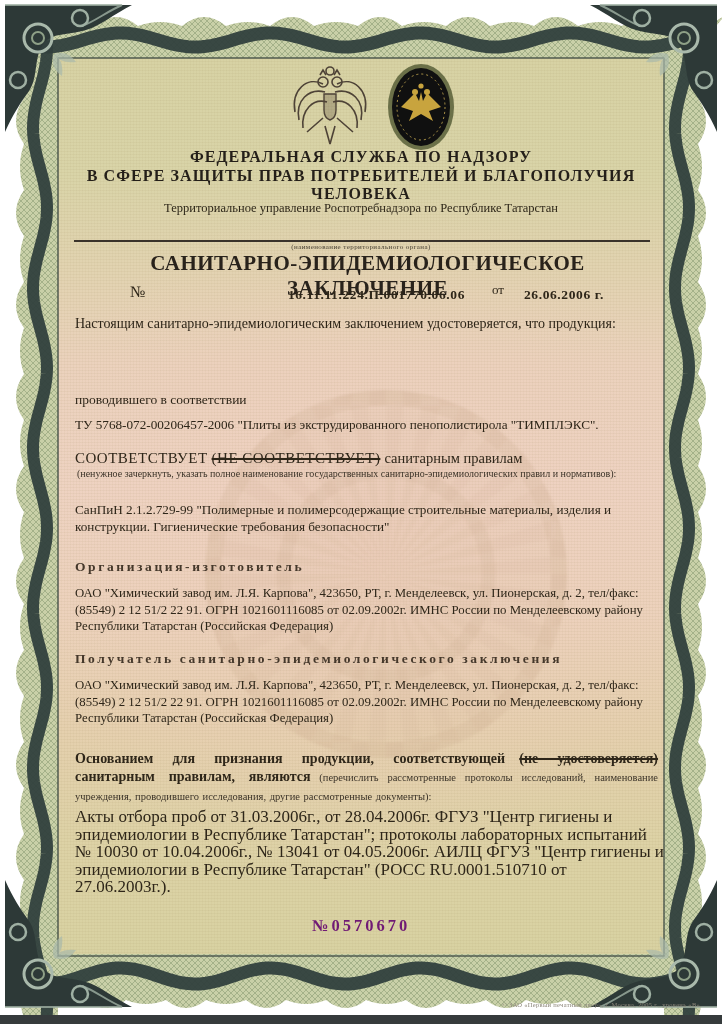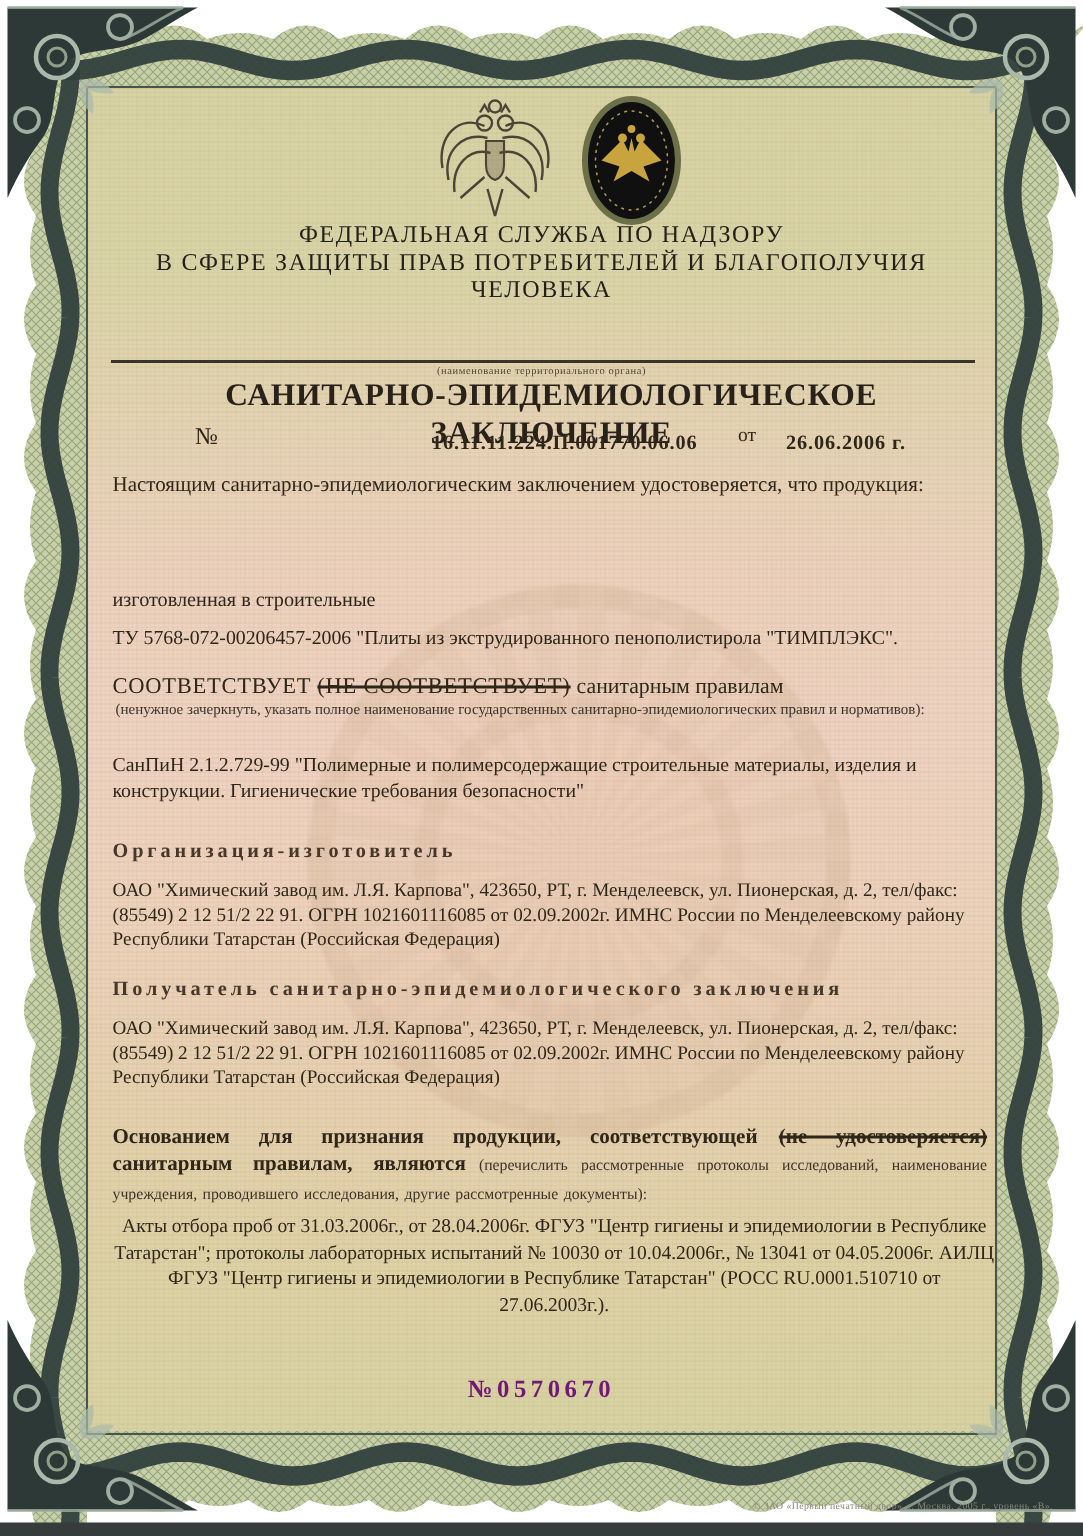--- a/index.html
+++ b/index.html
@@ -18,38 +18,38 @@
         repeating-linear-gradient(90deg, rgba(150,130,80,.05) 0 1px, transparent 1px 3px);}
   .watermark{position:absolute;left:205px;top:390px;width:330px;height:336px;border-radius:50%;
       border:16px solid rgba(198,168,138,.20);
       background:
         radial-gradient(circle, rgba(216,186,156,.14) 0 40%, rgba(198,168,138,.22) 41% 46%, rgba(216,186,156,.10) 47% 70%, transparent 71%),
         repeating-conic-gradient(rgba(198,168,138,.10) 0 6deg, transparent 6deg 12deg);
       filter:blur(1px);}
   svg.frame{position:absolute;left:0;top:0;}
   .abs{position:absolute;margin:0;}
   .center{left:60px;right:60px;text-align:center;}
-  .agency{font-weight:normal;font-size:16px;letter-spacing:1.1px;color:#241f19;}
+  .agency{font-weight:bold;font-size:16px;letter-spacing:1.1px;color:#241f19;}
   .territorial{font-size:12.5px;color:#2e2719;}
   .rule{height:2px;background:#3a332b;}
   .caption{font-size:7px;color:#4a4336;letter-spacing:.4px;}
   .doc-title{font-size:21px;font-weight:bold;letter-spacing:.5px;color:#28221b;padding-left:13px;}
   .numlabel{font-size:16px;}
   .numval{font-size:13.5px;font-weight:bold;letter-spacing:.6px;}
   .body-text{font-size:14px;}
   .small-text{font-size:13px;}
   .tiny-note{font-size:10px;line-height:12.5px;color:#3b3328;}
   .conf-word{font-size:15px;letter-spacing:.5px;}
   .struck{text-decoration:line-through;text-decoration-thickness:2px;margin-top:17px;}
   .section-heading{font-size:13.5px;font-weight:bold;letter-spacing:2.6px;color:#45382b;}
   .details{font-size:12.8px;line-height:16.5px;}
   .basis-para{font-size:14px;line-height:18px;text-align:justify;}
   .basis-bold{font-weight:bold;word-spacing:5px;}
   .basis-note{font-size:10.5px;font-weight:normal;word-spacing:1px;color:#3b3328;}
-  .docs{font-size:13px;line-height:17.5px;text-align:center;}
+  .docs{font-size:17px;line-height:17.5px;}
   .serial{font-size:16.5px;font-weight:bold;letter-spacing:3px;color:#701a75;text-align:center;}
   .printer-note{font-size:6.5px;color:#8b8579;letter-spacing:.3px;}
 </style>
 </head>
 <body>
 
 <div class="page">
 
   <div class="paper"></div>
   <div class="watermark"></div>
@@ -112,34 +112,35 @@
     <ellipse cx="35" cy="45" rx="29" ry="39" fill="#101010"></ellipse>
     <ellipse cx="35" cy="45" rx="24" ry="33" fill="none" stroke="#b39a4a" stroke-width="1" stroke-dasharray="2 3"></ellipse>
     <path d="M15 45 L29 31 L33 39 L35 30 L37 39 L41 31 L55 45 L43 49 L47 59 L35 52 L23 59 L27 49 Z" fill="#c8a43e"></path>
     <circle cx="29" cy="30" r="3" fill="#c8a43e"></circle>
     <circle cx="41" cy="30" r="3" fill="#c8a43e"></circle>
     <circle cx="35" cy="24" r="2.6" fill="#c8a43e"></circle>
   </svg>
 
   <p class="abs center agency" style="top:148px">ФЕДЕРАЛЬНАЯ СЛУЖБА ПО НАДЗОРУ</p>
   <p class="abs center agency" style="top:167px">В СФЕРЕ ЗАЩИТЫ ПРАВ ПОТРЕБИТЕЛЕЙ И БЛАГОПОЛУЧИЯ ЧЕЛОВЕКА</p>
+  <p class="abs center territorial" style="top:201px">Территориальное управление Роспотребнадзора по Республике Татарстан</p>
 
   <div class="abs rule" style="top:240px;left:74px;width:576px"></div>
   <p class="abs center caption" style="top:243px">(наименование территориального органа)</p>
 
   <p class="abs center doc-title" style="top:251px">САНИТАРНО-ЭПИДЕМИОЛОГИЧЕСКОЕ ЗАКЛЮЧЕНИЕ</p>
 
   <span class="abs numlabel" style="left:130px;top:283px">№</span>
   <span class="abs numval" style="left:165px;top:287px;width:300px;text-align:right">16.11.11.224.П.001770.06.06</span>
   <span class="abs numlabel" style="left:492px;top:282px;font-size:13px">от</span>
   <span class="abs numval" style="left:524px;top:287px">26.06.2006 г.</span>
 
   <p class="abs body-text" style="top:316px;left:75px;right:64px">Настоящим санитарно-эпидемиологическим заключением удостоверяется, что продукция:</p>
 
-  <p class="abs small-text" style="top:392px;left:75px;font-size:13.5px">изготовленная в строительные</p>
+  <p class="abs small-text" style="top:392px;left:75px;font-size:13.5px">проводившего в соответствии</p>
   <p class="abs small-text" style="top:417px;left:75px;right:64px;font-size:13.2px">ТУ 5768-072-00206457-2006 "Плиты из экструдированного пенополистирола "ТИМПЛЭКС".</p>
 
   <p class="abs" style="top:449px;left:75px;right:64px">
     <span class="conf-word">СООТВЕТСТВУЕТ</span>
     <span class="conf-word struck">(НЕ СООТВЕТСТВУЕТ)</span>
     <span style="font-size:14.5px">санитарным правилам</span>
   </p>
   <p class="abs tiny-note" style="top:468px;left:77px;width:545px">(ненужное зачеркнуть, указать полное наименование государственных санитарно-эпидемиологических правил и нормативов):</p>
 
   <p class="abs small-text" style="top:501px;left:75px;right:62px;font-size:13.2px;line-height:17px">СанПиН 2.1.2.729-99 "Полимерные и полимерсодержащие строительные материалы, изделия и конструкции. Гигиенические требования безопасности"</p>

